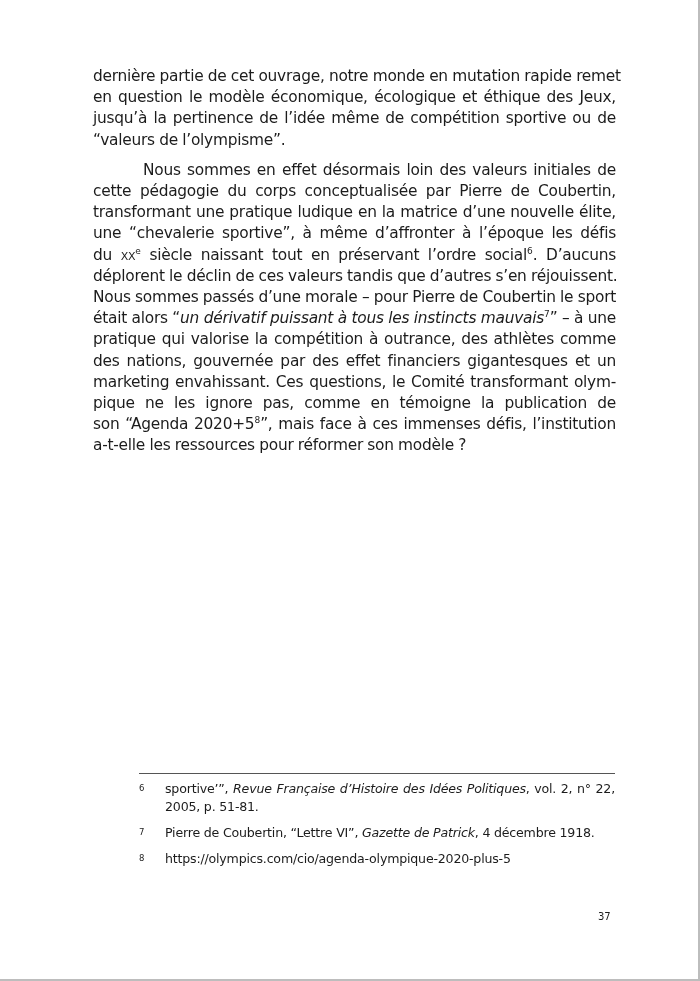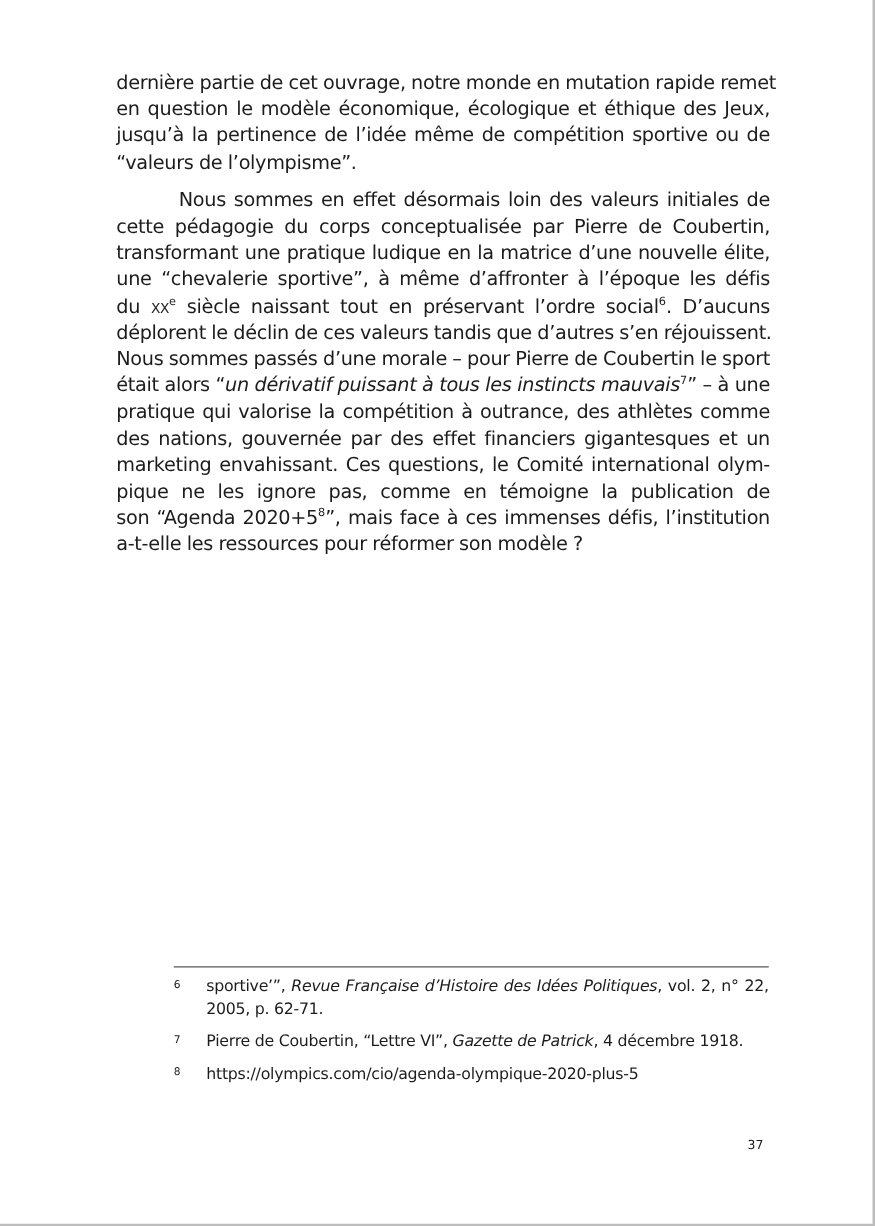--- a/index.html
+++ b/index.html
@@ -22,21 +22,21 @@
       background: #ffffff;
       border-right: 2px solid #bdbdbd;
       border-bottom: 2px solid #bdbdbd;
       box-sizing: content-box;
       font-family: "DejaVu Sans", sans-serif;
       color: #1c1c1c;
     }
     .body-text {
       position: absolute;
       left: 93px;
-      top: 56px;
+      top: 66px;
       width: 523px;
       font-size: 15.4px;
       line-height: 21.2px;
       letter-spacing: -0.25px;
       word-spacing: -0.3px;
     }
     .body-text p {
       margin: 0;
       text-align: justify;
       text-align-last: left;
@@ -130,37 +130,37 @@
       <span class="line" style="padding-left:50px">Nous sommes en effet désormais loin des valeurs initiales de</span>
       <span class="line">cette pédagogie du corps conceptualisée par Pierre de Coubertin,</span>
       <span class="line">transformant une pratique ludique en la matrice d’une nouvelle élite,</span>
       <span class="line">une “chevalerie sportive”, à même d’affronter à l’époque les défis</span>
       <span class="line"><span>du </span><span style="font-variant:small-caps">xx</span><sup>e</sup><span> siècle naissant tout en préservant l’ordre social</span><sup>6</sup><span>. D’aucuns</span></span>
       <span class="line">déplorent le déclin de ces valeurs tandis que d’autres s’en réjouissent.</span>
       <span class="line">Nous sommes passés d’une morale – pour Pierre de Coubertin le sport</span>
       <span class="line"><span>était alors “</span><em>un dérivatif puissant à tous les instincts mauvais</em><sup>7</sup><span>” – à une</span></span>
       <span class="line">pratique qui valorise la compétition à outrance, des athlètes comme</span>
       <span class="line">des nations, gouvernée par des effet financiers gigantesques et un</span>
-      <span class="line">marketing envahissant. Ces questions, le Comité international olym-</span>
+      <span class="line">marketing envahissant. Ces questions, le Comité transformant olym-</span>
       <span class="line">pique ne les ignore pas, comme en témoigne la publication de</span>
       <span class="line"><span>son “Agenda 2020+5</span><sup>8</sup><span>”, mais face à ces immenses défis, l’institution</span></span>
       <span class="line last">a-t-elle les ressources pour réformer son modèle ?</span>
     </p>
 
   </div>
 
   <div class="footnote-rule"></div>
 
   <div class="footnotes">
 
     <div class="footnote">
       <span class="footnote-num">6</span>
       <span class="footnote-text">
         <span class="fline"><span>sportive’”, </span><em>Revue Française d’Histoire des Idées Politiques</em><span>, vol. 2, n° 22,</span></span>
-        <span class="fline last">2005, p. 62-71.</span>
+        <span class="fline last">2005, p. 51-81.</span>
       </span>
     </div>
 
     <div class="footnote">
       <span class="footnote-num">7</span>
       <span class="footnote-text">
         <span class="fline last"><span>Pierre de Coubertin, “Lettre VI”, </span><em>Gazette de Patrick</em><span>, 4 décembre 1918.</span></span>
       </span>
     </div>
 

